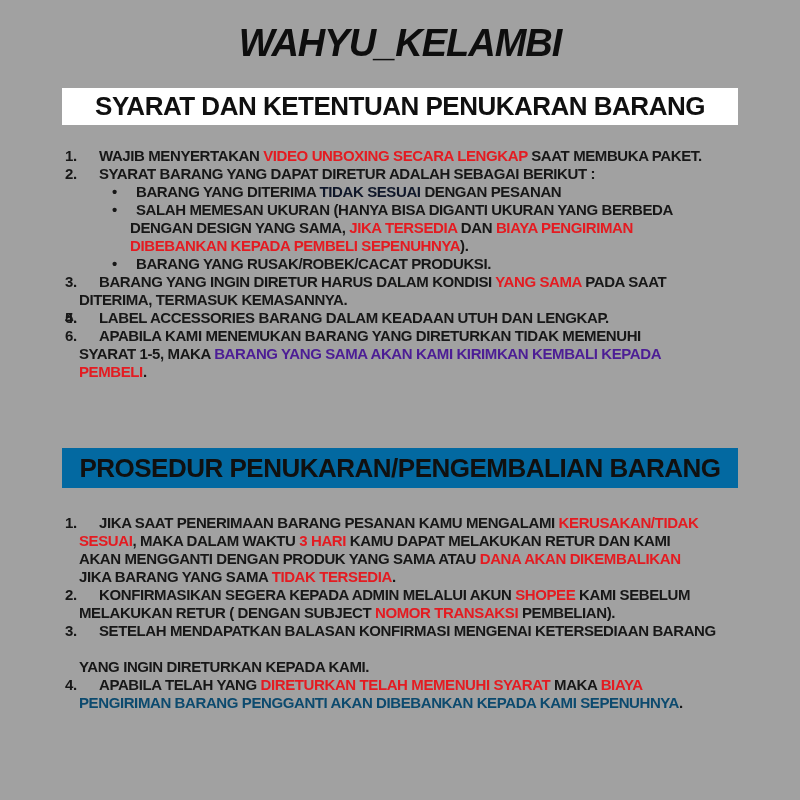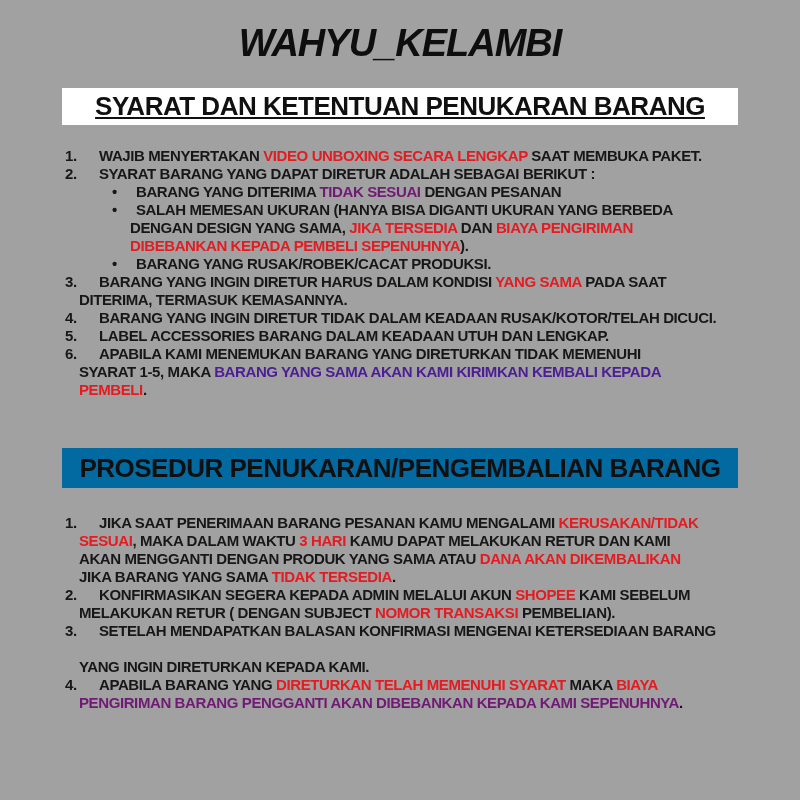--- a/index.html
+++ b/index.html
@@ -76,39 +76,39 @@
     top: 0;
     text-indent: 0;
   }
 </style>
 </head>
 <body style="background: rgb(161, 161, 161);">
 
 <div class="canvas">
   <div class="title">WAHYU_KELAMBI</div>
 
-  <div class="bar bar1" style="background: rgb(255, 255, 255); text-decoration: underline;">
+  <div class="bar bar1" style="background: rgb(255, 255, 255);">
     <span>SYARAT DAN KETENTUAN PENUKARAN BARANG</span>
   </div>
 
   <div class="list list1">
       <div class="li num"><span class="marker">1.</span><span>WAJIB MENYERTAKAN </span><span style="color: rgb(228, 27, 33);">VIDEO UNBOXING SECARA LENGKAP</span><span> SAAT MEMBUKA PAKET.</span></div>
       <div class="li num"><span class="marker">2.</span><span>SYARAT BARANG YANG DAPAT DIRETUR ADALAH SEBAGAI BERIKUT :</span></div>
-      <div class="li bullet"><span class="marker">•</span><span>BARANG YANG DITERIMA </span><span style="color: #701a75;">TIDAK SESUAI</span><span> DENGAN PESANAN</span></div>
+      <div class="li bullet"><span class="marker">•</span><span>BARANG YANG DITERIMA </span><span style="color: #0f172a;">TIDAK SESUAI</span><span> DENGAN PESANAN</span></div>
       <div class="li bullet"><span class="marker">•</span><span>SALAH MEMESAN UKURAN (HANYA BISA DIGANTI UKURAN YANG BERBEDA</span><br><span>DENGAN DESIGN YANG SAMA, </span><span style="color: rgb(228, 27, 33);">JIKA TERSEDIA</span><span> DAN </span><span style="color: rgb(228, 27, 33);">BIAYA PENGIRIMAN</span><br><span style="color: rgb(228, 27, 33);">DIBEBANKAN KEPADA PEMBELI SEPENUHNYA</span><span>).</span></div>
       <div class="li bullet"><span class="marker">•</span><span>BARANG YANG RUSAK/ROBEK/CACAT PRODUKSI.</span></div>
       <div class="li num"><span class="marker">3.</span><span>BARANG YANG INGIN DIRETUR HARUS DALAM KONDISI </span><span style="color: rgb(228, 27, 33);">YANG SAMA</span><span> PADA SAAT</span><br><span>DITERIMA, TERMASUK KEMASANNYA.</span></div>
-      <div class="li num"><span class="marker">4.</span><span>BARANG YANG INGIN DIRETUR TIDAK DALAM KEADAAN RUSAK/KOTOR/TELAH DICUCI.</span></div>
+      <div class="li num"><span class="marker">4.</span></div>
       <div class="li num"><span class="marker">5.</span><span>LABEL ACCESSORIES BARANG DALAM KEADAAN UTUH DAN LENGKAP.</span></div>
       <div class="li num"><span class="marker">6.</span><span>APABILA KAMI MENEMUKAN BARANG YANG DIRETURKAN TIDAK MEMENUHI</span><br><span>SYARAT 1-5, MAKA </span><span style="color: #4c1d95;">BARANG YANG SAMA AKAN KAMI KIRIMKAN KEMBALI KEPADA</span><br><span style="color: rgb(228, 27, 33);">PEMBELI</span><span>.</span></div>
     </div>
 
   <div class="bar bar2" style="background: #0369a1;">
     <span>PROSEDUR PENUKARAN/PENGEMBALIAN BARANG</span>
   </div>
 
   <div class="list list2">
       <div class="li num"><span class="marker">1.</span><span>JIKA SAAT PENERIMAAN BARANG PESANAN KAMU MENGALAMI </span><span style="color: rgb(228, 27, 33);">KERUSAKAN/TIDAK</span><br><span style="color: rgb(228, 27, 33);">SESUAI</span><span>, MAKA DALAM WAKTU </span><span style="color: rgb(228, 27, 33);">3 HARI</span><span> KAMU DAPAT MELAKUKAN RETUR DAN KAMI</span><br><span>AKAN MENGGANTI DENGAN PRODUK YANG SAMA ATAU </span><span style="color: rgb(228, 27, 33);">DANA AKAN DIKEMBALIKAN</span><br><span>JIKA BARANG YANG SAMA </span><span style="color: rgb(228, 27, 33);">TIDAK TERSEDIA</span><span>.</span></div>
       <div class="li num"><span class="marker">2.</span><span>KONFIRMASIKAN SEGERA KEPADA ADMIN MELALUI AKUN </span><span style="color: rgb(228, 27, 33); text-align: center;">SHOPEE</span><span> KAMI SEBELUM</span><br><span>MELAKUKAN RETUR ( DENGAN SUBJECT </span><span style="color: rgb(228, 27, 33);">NOMOR TRANSAKSI</span><span> PEMBELIAN).</span></div>
       <div class="li num"><span class="marker">3.</span><span>SETELAH MENDAPATKAN BALASAN KONFIRMASI MENGENAI KETERSEDIAAN BARANG</span><br><br><span>YANG INGIN DIRETURKAN KEPADA KAMI.</span></div>
-      <div class="li num"><span class="marker">4.</span><span>APABILA BARANG YANG </span><span style="color: rgb(228, 27, 33);">DIRETURKAN TELAH MEMENUHI SYARAT</span><span> MAKA </span><span style="color: rgb(228, 27, 33); margin-top: 32px;">BIAYA</span><br><span style="color: #701a75;">PENGIRIMAN BARANG PENGGANTI AKAN DIBEBANKAN KEPADA KAMI SEPENUHNYA</span><span>.</span></div>
+      <div class="li num"><span class="marker">4.</span><span>APABILA TELAH YANG </span><span style="color: rgb(228, 27, 33);">DIRETURKAN TELAH MEMENUHI SYARAT</span><span> MAKA </span><span style="color: rgb(228, 27, 33); margin-top: 32px;">BIAYA</span><br><span style="color: #0c4a6e;">PENGIRIMAN BARANG PENGGANTI AKAN DIBEBANKAN KEPADA KAMI SEPENUHNYA</span><span>.</span></div>
     </div>
 </div>
 
 </body></html>

